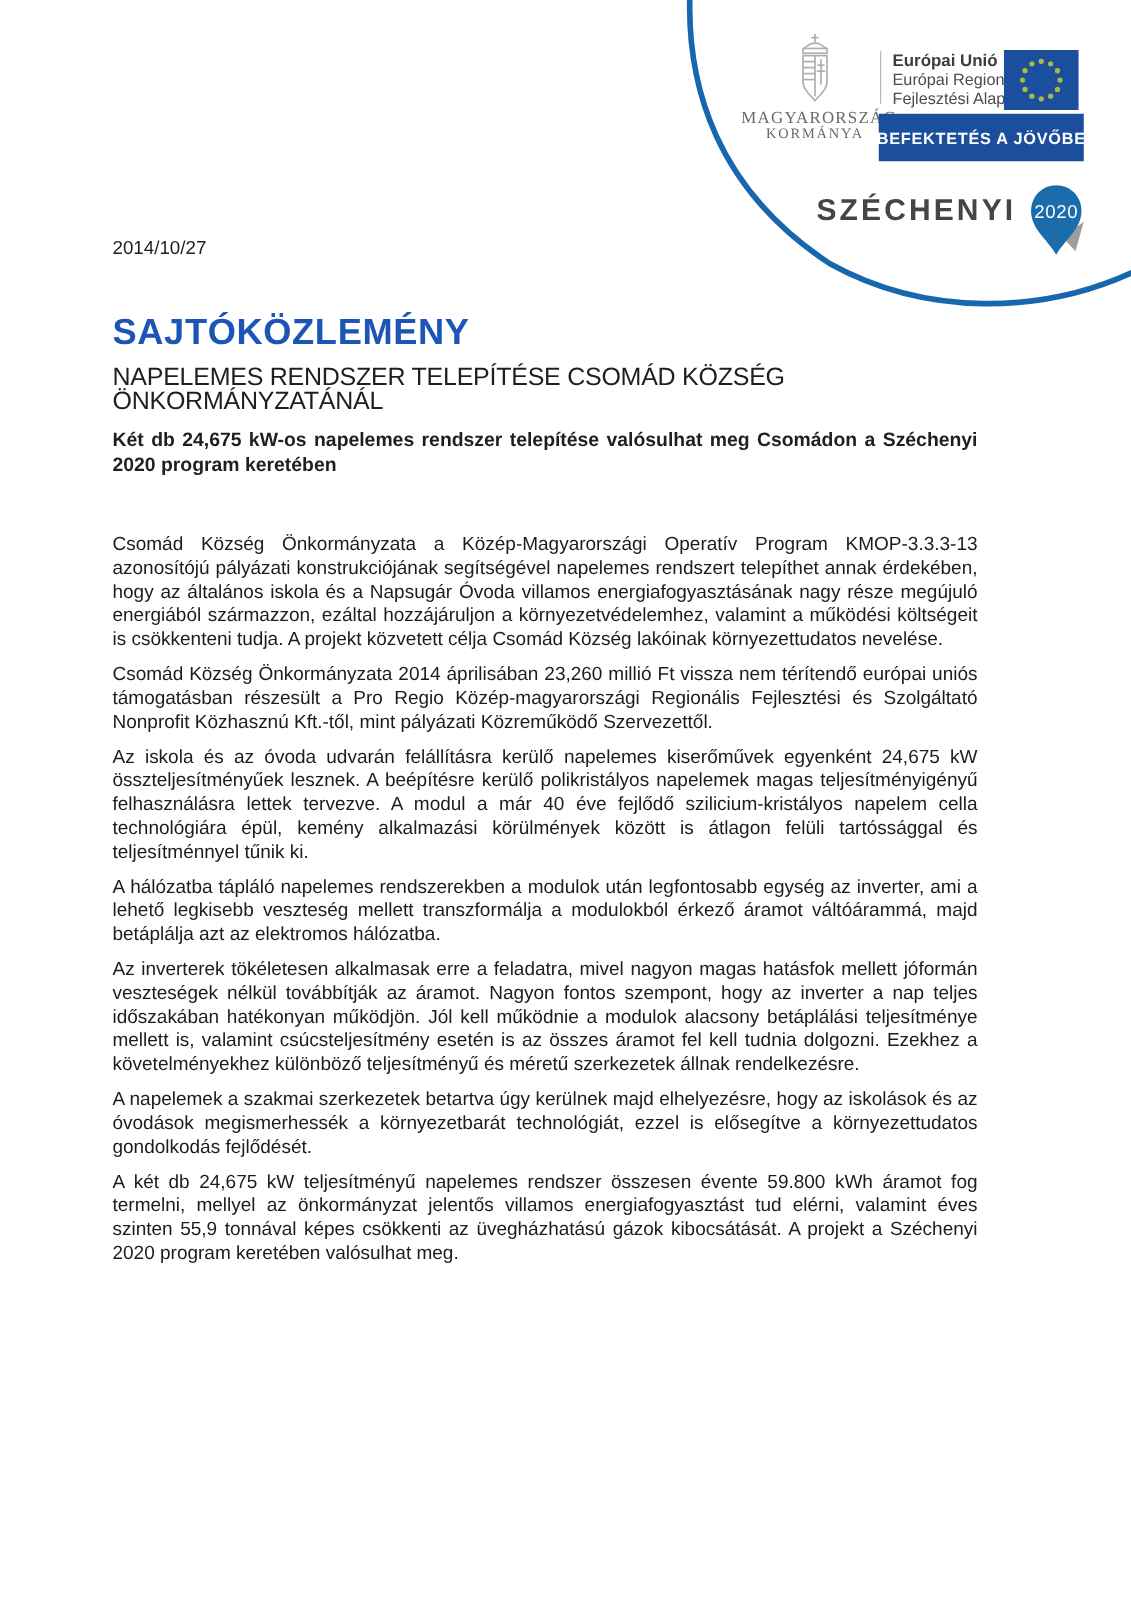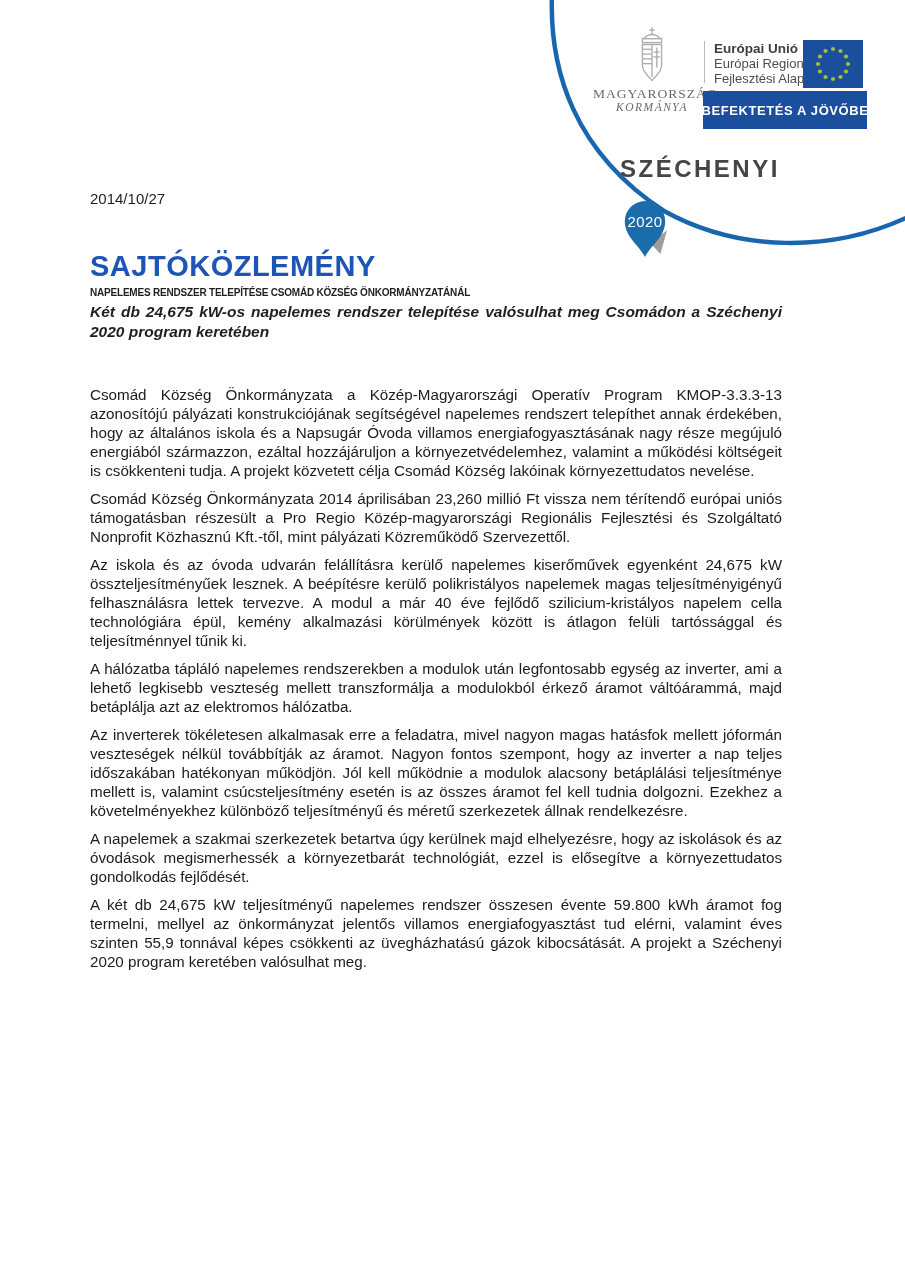--- a/index.html
+++ b/index.html
@@ -14,55 +14,55 @@
   
   .arc-svg{position:absolute;left:0;top:0;pointer-events:none;}
   
   .gov-block{
     position:absolute;left:593px;top:27px;width:118px;
     text-align:center;color:#6a6a6a;
     font-family:"Liberation Serif", serif;
   }
   .gov-block .crest{display:block;margin:0 auto 2px auto;}
   .gov-line1{font-size:13.5px;letter-spacing:1px;line-height:14px;}
-  .gov-line2{font-size:11.5px;letter-spacing:1.5px;line-height:13px;font-style:italic;}
+  .gov-line2{font-size:11.5px;letter-spacing:1.5px;line-height:13px;}
   .eu-block{
     position:absolute;left:704px;top:41px;
     border-left:1.5px solid #b9b9b9;
     padding-left:9px;height:42px;
   }
   .eu-line1{font-size:13.5px;font-weight:bold;color:#3d3d3d;line-height:15px;}
   .eu-line2,.eu-line3{font-size:13px;color:#4c4c4c;line-height:15px;}
   .eu-flag{position:absolute;left:803px;top:40px;}
   .invest-banner{
     position:absolute;left:703px;top:91px;width:164px;height:38px;
     background:#1b4e9c;color:#ffffff;
     display:flex;align-items:center;justify-content:center;
     font-size:13px;font-weight:bold;letter-spacing:.6px;white-space:nowrap;
   }
   .szechenyi{
     position:absolute;left:620px;top:146px;width:250px;
-    display:flex;align-items:flex-start;justify-content:flex-end;gap:7px;flex-direction:column;
+    display:flex;align-items:flex-start;justify-content:flex-end;gap:7px;
   }
   .szechenyi-word{
     font-size:24px;font-weight:bold;color:#454545;
     letter-spacing:2.5px;line-height:46px;
   }
   
   .content{position:absolute;left:90px;top:190px;width:692px;}
   .doc-date{font-size:15px;line-height:18px;}
   .doc-org{font-size:15px;font-weight:bold;line-height:18px;margin-top:12px;}
   .doc-title{
     font-size:29px;font-weight:bold;color:#1d55b6;
     letter-spacing:.5px;line-height:33px;margin-top:42px;
   }
-  .doc-subtitle{font-size:10px;font-weight:bold;line-height:19px;letter-spacing:-0.2px;}
+  .doc-subtitle{font-size:20px;font-weight:normal;line-height:19px;margin-top:10px;letter-spacing:-0.2px;}
   .doc-lead{
-    font-size:15.5px;font-weight:bold;line-height:19.5px;
-    text-align:justify;text-align-last:left;font-style:italic;
+    font-size:15.5px;font-weight:bold;line-height:19.5px;margin-top:12px;
+    text-align:justify;text-align-last:left;
   }
   .article-body{margin-top:44px;}
   .body-par{
     font-size:15.2px;line-height:19px;margin:0 0 9px 0;
     text-align:justify;text-align-last:left;color:#1c1c1c;
   }
 </style>
 </head>
 <body>
 

